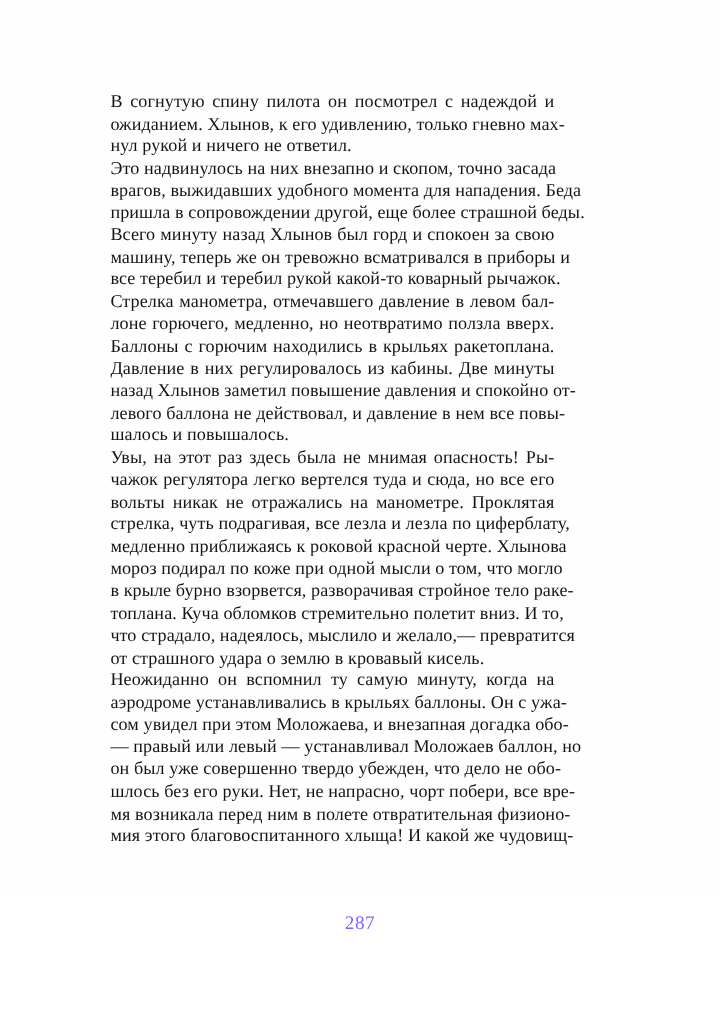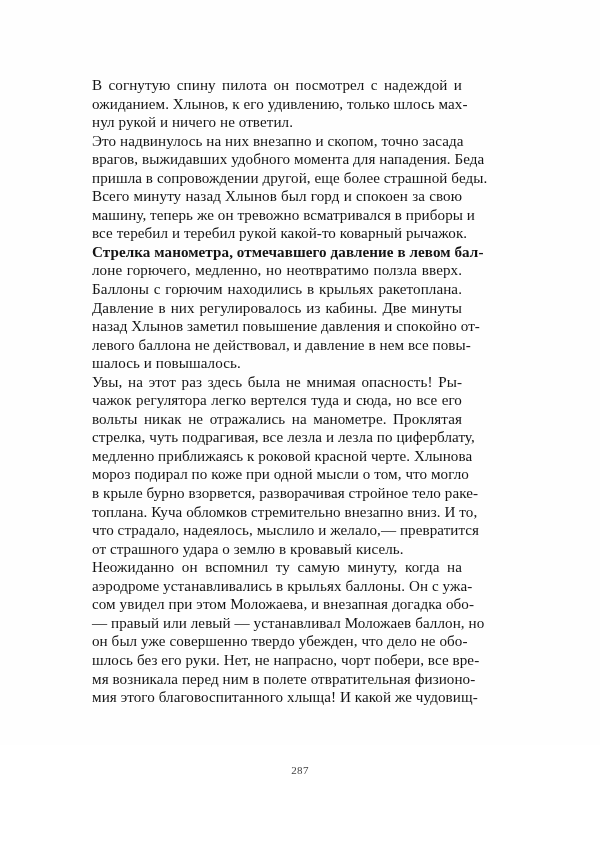--- a/index.html
+++ b/index.html
@@ -59,68 +59,68 @@
   .line.last {
     text-align-last: left;
   }
 
   .folio {
     position: absolute;
     left: 0;
     top: 762px;
     width: 600px;
     text-align: center;
-    font-size: 11px;
+    font-size: 16px;
     line-height: 16px;
-    color: #404040;
+    color: #8b5cf6;
     font-family: "Liberation Serif", "DejaVu Serif", serif;
     letter-spacing: 0.03em;
   }
 </style>
 </head>
 <body>
 
 <div class="page">
 
   <div class="text-column">
 
     <p class="para">
       <span class="line first" style="word-spacing: 0px;">В согнутую спину пилота он посмотрел с надеждой и</span>
-      <span class="line" style="word-spacing: 0px;">ожиданием. Хлынов, к его удивлению, только шлось мах-</span>
+      <span class="line" style="word-spacing: 0px;">ожиданием. Хлынов, к его удивлению, только гневно мах-</span>
       <span class="line last" style="word-spacing: 0px;">нул рукой и ничего не ответил.</span>
     </p>
 
     <p class="para">
       <span class="line first" style="word-spacing: 0px;">Это надвинулось на них внезапно и скопом, точно засада</span>
       <span class="line" style="word-spacing: 0px;">врагов, выжидавших удобного момента для нападения. Беда</span>
       <span class="line" style="word-spacing: 0px;">пришла в сопровождении другой, еще более страшной беды.</span>
       <span class="line" style="word-spacing: 0px;">Всего минуту назад Хлынов был горд и спокоен за свою</span>
       <span class="line" style="word-spacing: 0px;">машину, теперь же он тревожно всматривался в приборы и</span>
       <span class="line last" style="word-spacing: 0px;">все теребил и теребил рукой какой-то коварный рычажок.</span>
     </p>
 
     <p class="para">
-      <span class="line first" style="word-spacing: 0px; font-weight: bold;">Стрелка манометра, отмечавшего давление в левом бал-</span>
+      <span class="line first" style="word-spacing: 0px;">Стрелка манометра, отмечавшего давление в левом бал-</span>
       <span class="line" style="word-spacing: 0px;">лоне горючего, медленно, но неотвратимо ползла вверх.</span>
       <span class="line" style="word-spacing: 0px;">Баллоны с горючим находились в крыльях ракетоплана.</span>
       <span class="line" style="word-spacing: 0px;">Давление в них регулировалось из кабины. Две минуты</span>
       <span class="line" style="word-spacing: 0px;">назад Хлынов заметил повышение давления и спокойно от-</span>
       <span class="line" style="word-spacing: 0px;">левого баллона не действовал, и давление в нем все повы-</span>
       <span class="line last" style="word-spacing: 0px;">шалось и повышалось.</span>
     </p>
 
     <p class="para">
       <span class="line first" style="word-spacing: 0px;">Увы, на этот раз здесь была не мнимая опасность! Ры-</span>
       <span class="line" style="word-spacing: 0px;">чажок регулятора легко вертелся туда и сюда, но все его</span>
       <span class="line" style="word-spacing: 0px;">вольты никак не отражались на манометре. Проклятая</span>
       <span class="line" style="word-spacing: 0px;">стрелка, чуть подрагивая, все лезла и лезла по циферблату,</span>
       <span class="line" style="word-spacing: 0px;">медленно приближаясь к роковой красной черте. Хлынова</span>
       <span class="line" style="word-spacing: 0px;">мороз подирал по коже при одной мысли о том, что могло</span>
       <span class="line" style="word-spacing: 0px;">в крыле бурно взорвется, разворачивая стройное тело раке-</span>
-      <span class="line" style="word-spacing: 0px;">топлана. Куча обломков стремительно внезапно вниз. И то,</span>
+      <span class="line" style="word-spacing: 0px;">топлана. Куча обломков стремительно полетит вниз. И то,</span>
       <span class="line" style="word-spacing: 0px;">что страдало, надеялось, мыслило и желало,— превратится</span>
       <span class="line last" style="word-spacing: 0px;">от страшного удара о землю в кровавый кисель.</span>
     </p>
 
     <p class="para">
       <span class="line first" style="word-spacing: 0px;">Неожиданно он вспомнил ту самую минуту, когда на</span>
       <span class="line" style="word-spacing: 0px;">аэродроме устанавливались в крыльях баллоны. Он с ужа-</span>
       <span class="line" style="word-spacing: 0px;">сом увидел при этом Моложаева, и внезапная догадка обо-</span>
       <span class="line" style="word-spacing: 0px;">— правый или левый — устанавливал Моложаев баллон, но</span>
       <span class="line" style="word-spacing: 0px;">он был уже совершенно твердо убежден, что дело не обо-</span>

